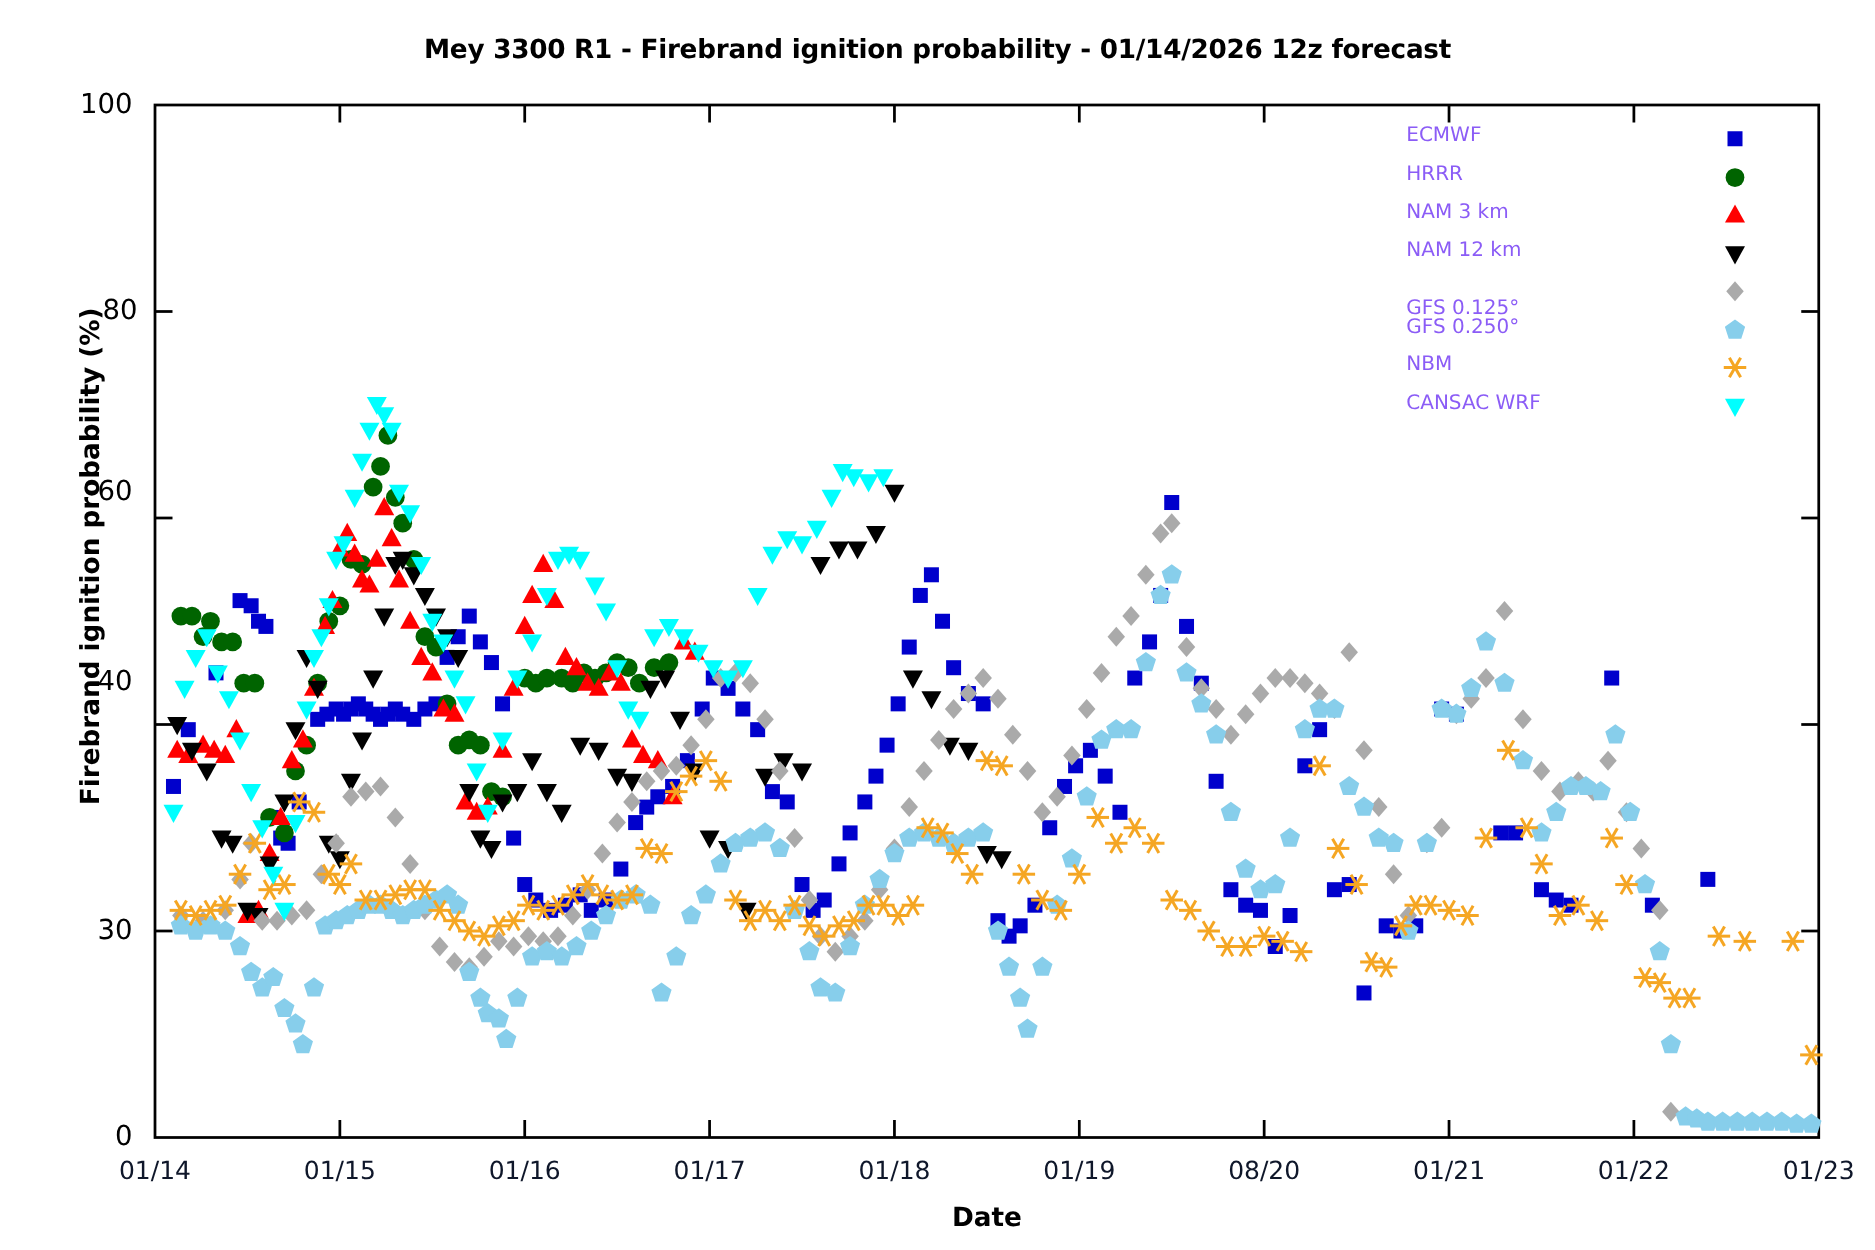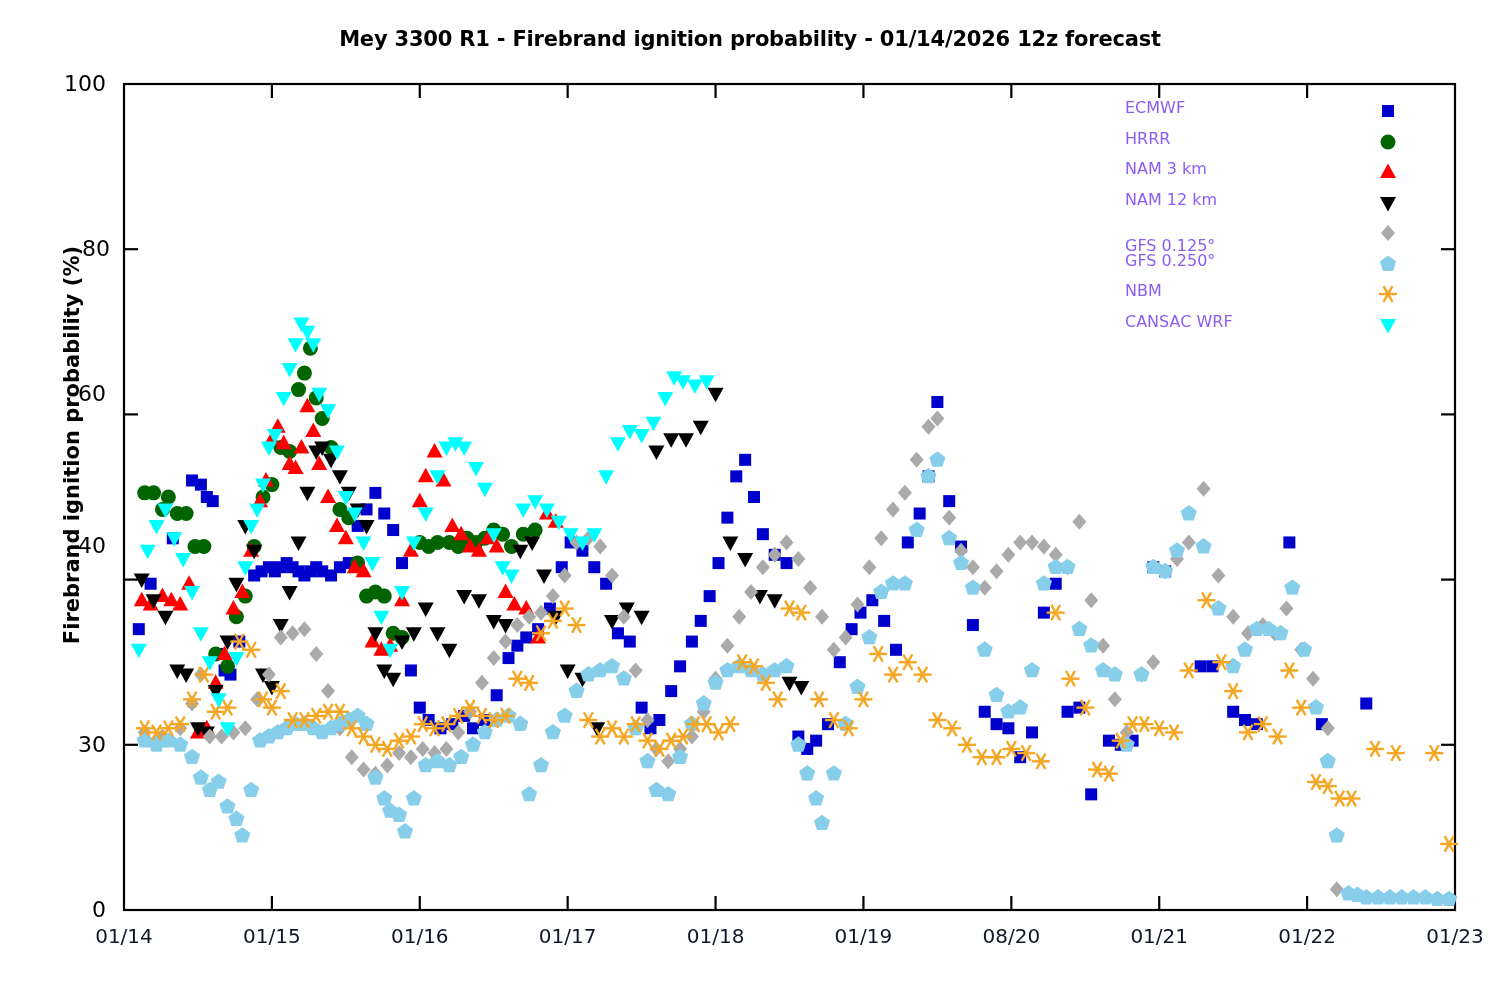--- a/index.html
+++ b/index.html
@@ -81,20 +81,21 @@
   svg { display: block; }
 </style>
 </head>
 <body>
 
 <div id="chart-root">
 
   <div id="chart-title">Mey 3300 R1 - Firebrand ignition probability - 01/14/2026 12z forecast</div>
 
   <div id="ylabel">Firebrand ignition probability (%)</div>
+  <div id="xlabel">Date</div>
 
   <svg id="plot-svg" width="1500" height="1000" style="position:absolute;left:0;top:0;">
       <rect x="124" y="84" width="1331" height="826" fill="none" stroke="#000" stroke-width="2.2"></rect>
       <line x1="124" y1="744.8" x2="138" y2="744.8" stroke="#000" stroke-width="2.2"></line>
       <line x1="1455" y1="744.8" x2="1441" y2="744.8" stroke="#000" stroke-width="2.2"></line>
       <line x1="124" y1="579.5999999999999" x2="138" y2="579.5999999999999" stroke="#000" stroke-width="2.2"></line>
       <line x1="1455" y1="579.5999999999999" x2="1441" y2="579.5999999999999" stroke="#000" stroke-width="2.2"></line>
       <line x1="124" y1="414.40000000000003" x2="138" y2="414.40000000000003" stroke="#000" stroke-width="2.2"></line>
       <line x1="1455" y1="414.40000000000003" x2="1441" y2="414.40000000000003" stroke="#000" stroke-width="2.2"></line>
       <line x1="124" y1="249.19999999999993" x2="138" y2="249.19999999999993" stroke="#000" stroke-width="2.2"></line>

